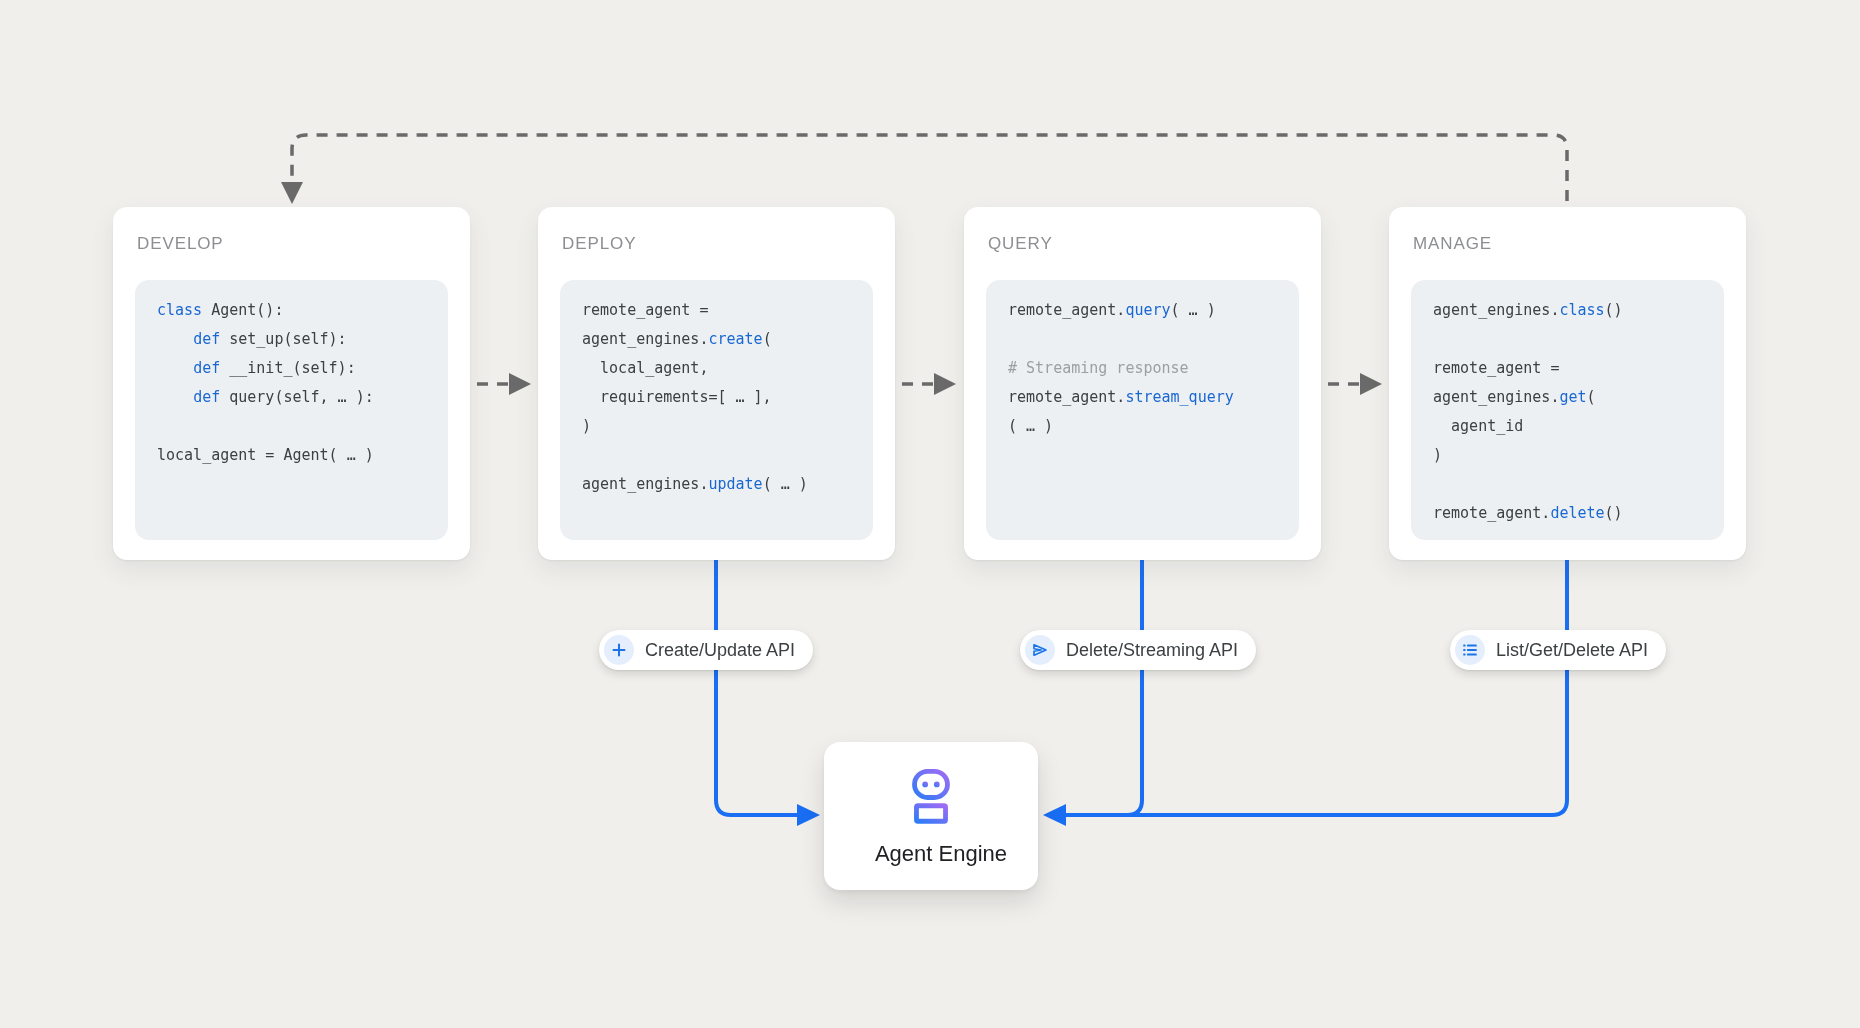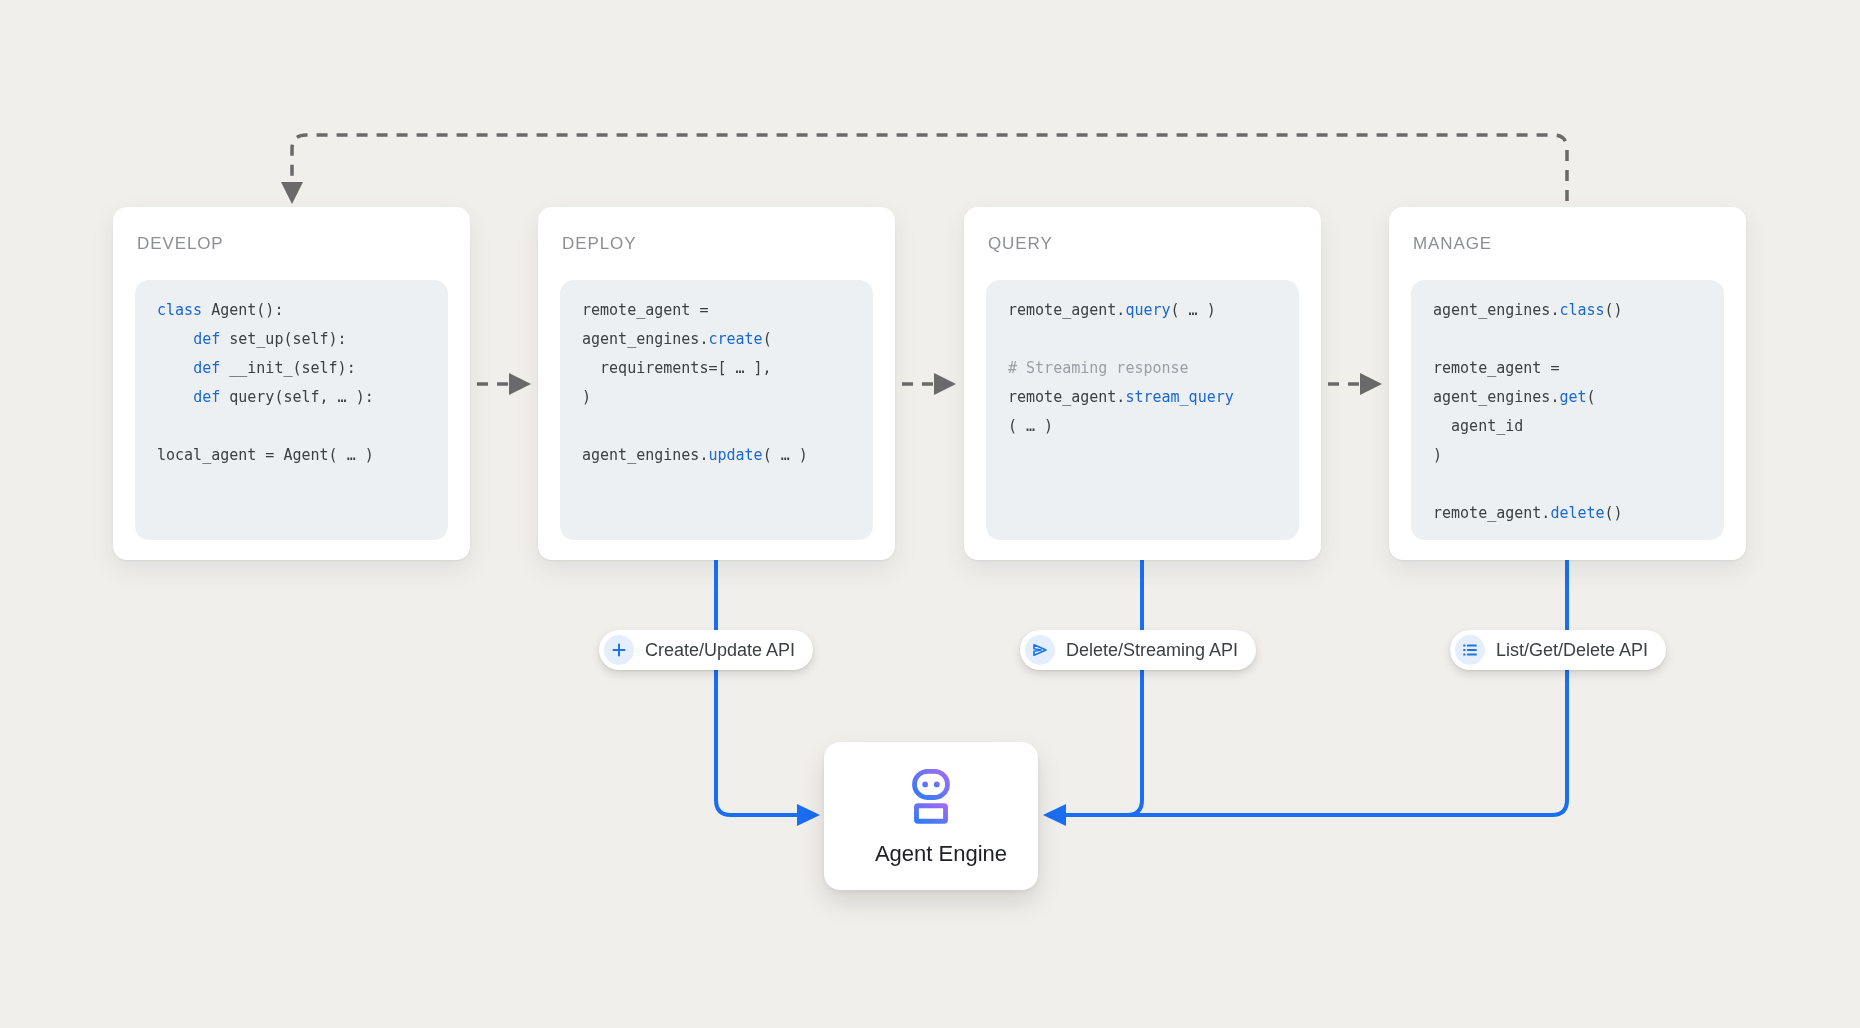--- a/index.html
+++ b/index.html
@@ -96,20 +96,21 @@
         <div class="code-line">&nbsp;</div>
         <div class="code-line"><span class="tok-pl">local_agent = Agent( … )</span></div>
       </div>
   </div>
 
   <div class="panel" style="left:538px">
     <div class="panel-title">DEPLOY</div>
     <div class="codebox">
         <div class="code-line"><span class="tok-pl">remote_agent =</span></div>
         <div class="code-line"><span class="tok-pl">agent_engines.</span><span class="tok-kw">create</span><span class="tok-pl">(</span></div>
+        <div class="code-line"><span class="tok-pl">  local_agent,</span></div>
         <div class="code-line"><span class="tok-pl">  requirements=[ … ],</span></div>
         <div class="code-line"><span class="tok-pl">)</span></div>
         <div class="code-line">&nbsp;</div>
         <div class="code-line"><span class="tok-pl">agent_engines.</span><span class="tok-kw">update</span><span class="tok-pl">( … )</span></div>
       </div>
   </div>
 
   <div class="panel" style="left:964px">
     <div class="panel-title">QUERY</div>
     <div class="codebox">

